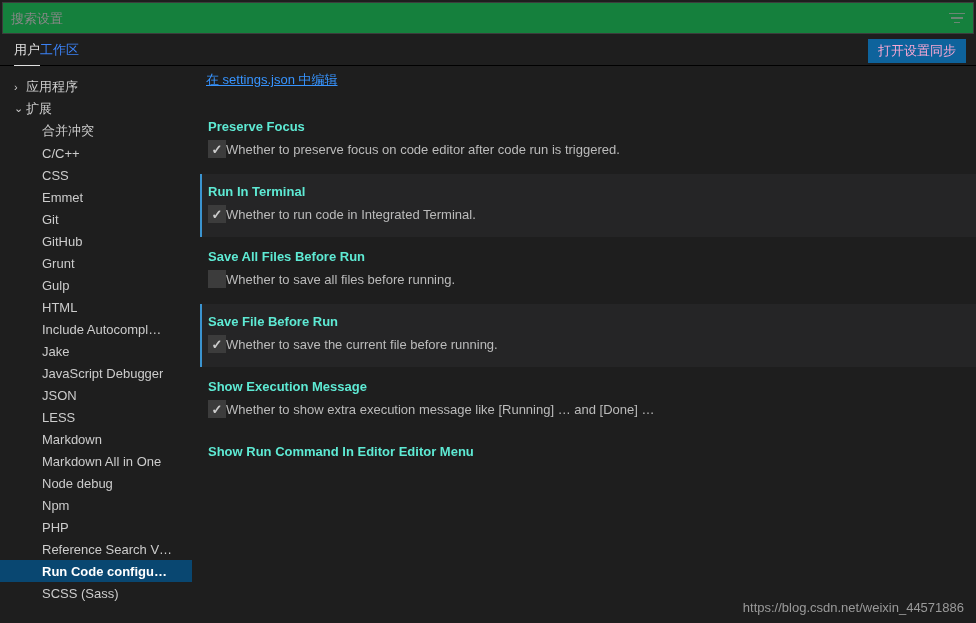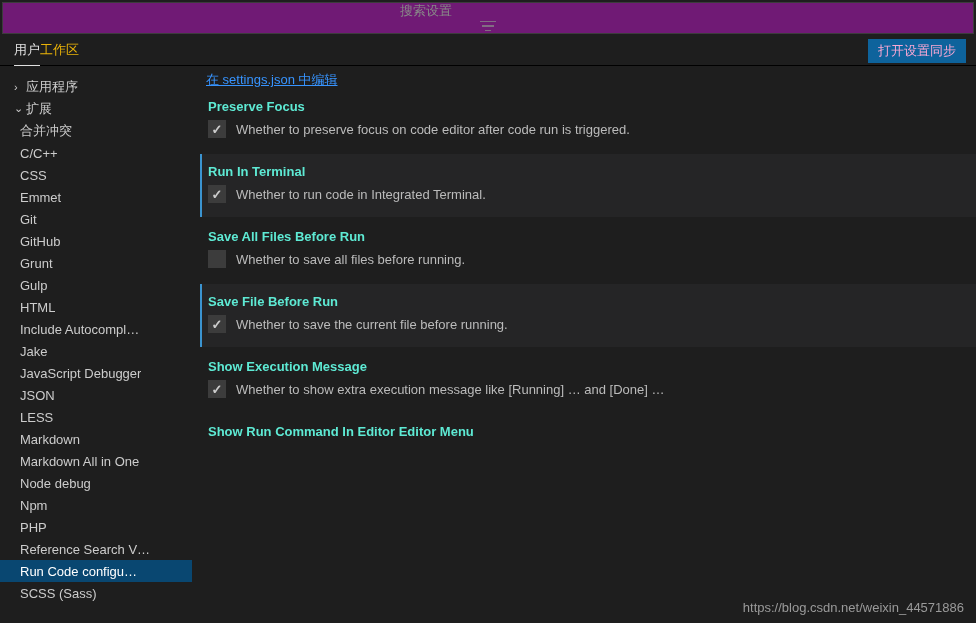--- a/index.html
+++ b/index.html
@@ -11,28 +11,27 @@
       font-family: "Segoe UI", "Microsoft YaHei", Arial, sans-serif;
       background-color: #1e1e1e;
       color: #cccccc;
       width: 976px;
       height: 623px;
       overflow: hidden;
       font-size: 13px;
     }
     .search-bar {
       height: 32px;
-      background-color: #701a75;
+      background-color: #15803d;
       border: 1px solid #3c3c3c;
       margin: 2px;
       display: flex;
       align-items: center;
       padding: 0 8px;
       position: relative;
-      flex-direction: column;
     }
     .search-input {
       background: transparent;
       border: none;
       outline: none;
       color: #cccccc;
       flex: 1;
       font-size: 13px;
     }
     .search-input::placeholder {
@@ -50,21 +49,21 @@
       padding: 0 4px;
       border-bottom: 1px solid #000000;
     }
     .tabs-left {
       display: flex;
       align-items: center;
       padding-left: 10px;
     }
     .tab {
       font-size: 13px;
-      color: #eab308;
+      color: #3b82f6;
       cursor: pointer;
       padding: 6px 0;
       border-bottom: 1px solid transparent;
     }
     .tab.active {
       color: #e0e0e0;
       border-bottom: 1px solid #e0e0e0;
     }
     .tabs-spacer {
       flex: 1;
@@ -96,26 +95,26 @@
       cursor: pointer;
       color: #cccccc;
       white-space: nowrap;
       overflow: hidden;
       text-overflow: ellipsis;
     }
     .tree-item.level-1 {
       padding-left: 14px;
     }
     .tree-item.level-2 {
-      padding-left: 20px;
+      padding-left: 42px;
     }
     .tree-item.selected {
       background-color: #094771;
       color: #ffffff;
-      font-weight: normal;
+      font-weight: bold;
     }
     .chevron {
       display: inline-block;
       width: 12px;
       font-size: 11px;
       color: #cccccc;
     }
     .tree-label {
       overflow: hidden;
       text-overflow: ellipsis;
@@ -123,41 +122,41 @@
     .settings-panel {
       flex: 1;
       overflow-y: auto;
       padding: 5px 0 0 8px;
     }
     .settings-link {
       color: #3794ff;
       text-decoration: underline;
       padding-left: 6px;
       display: inline-block;
+      margin-bottom: 20px;
       cursor: pointer;
     }
     .setting-item {
       padding: 10px 20px 14px 6px;
       margin-bottom: 2px;
       border-left: 2px solid transparent;
     }
     .setting-item.highlighted {
       background-color: #252526;
       border-left: 2px solid #3b94d0;
     }
     .setting-title {
       font-weight: bold;
       color: #5eead4;
       margin-bottom: 6px;
       font-size: 13px;
     }
     .setting-row {
       display: flex;
       align-items: center;
-      gap: 10px;
     }
     .checkbox {
       width: 18px;
       height: 18px;
       background-color: #3c3c3c;
       border: 1px solid #3c3c3c;
       display: flex;
       align-items: center;
       justify-content: center;
       cursor: pointer;

